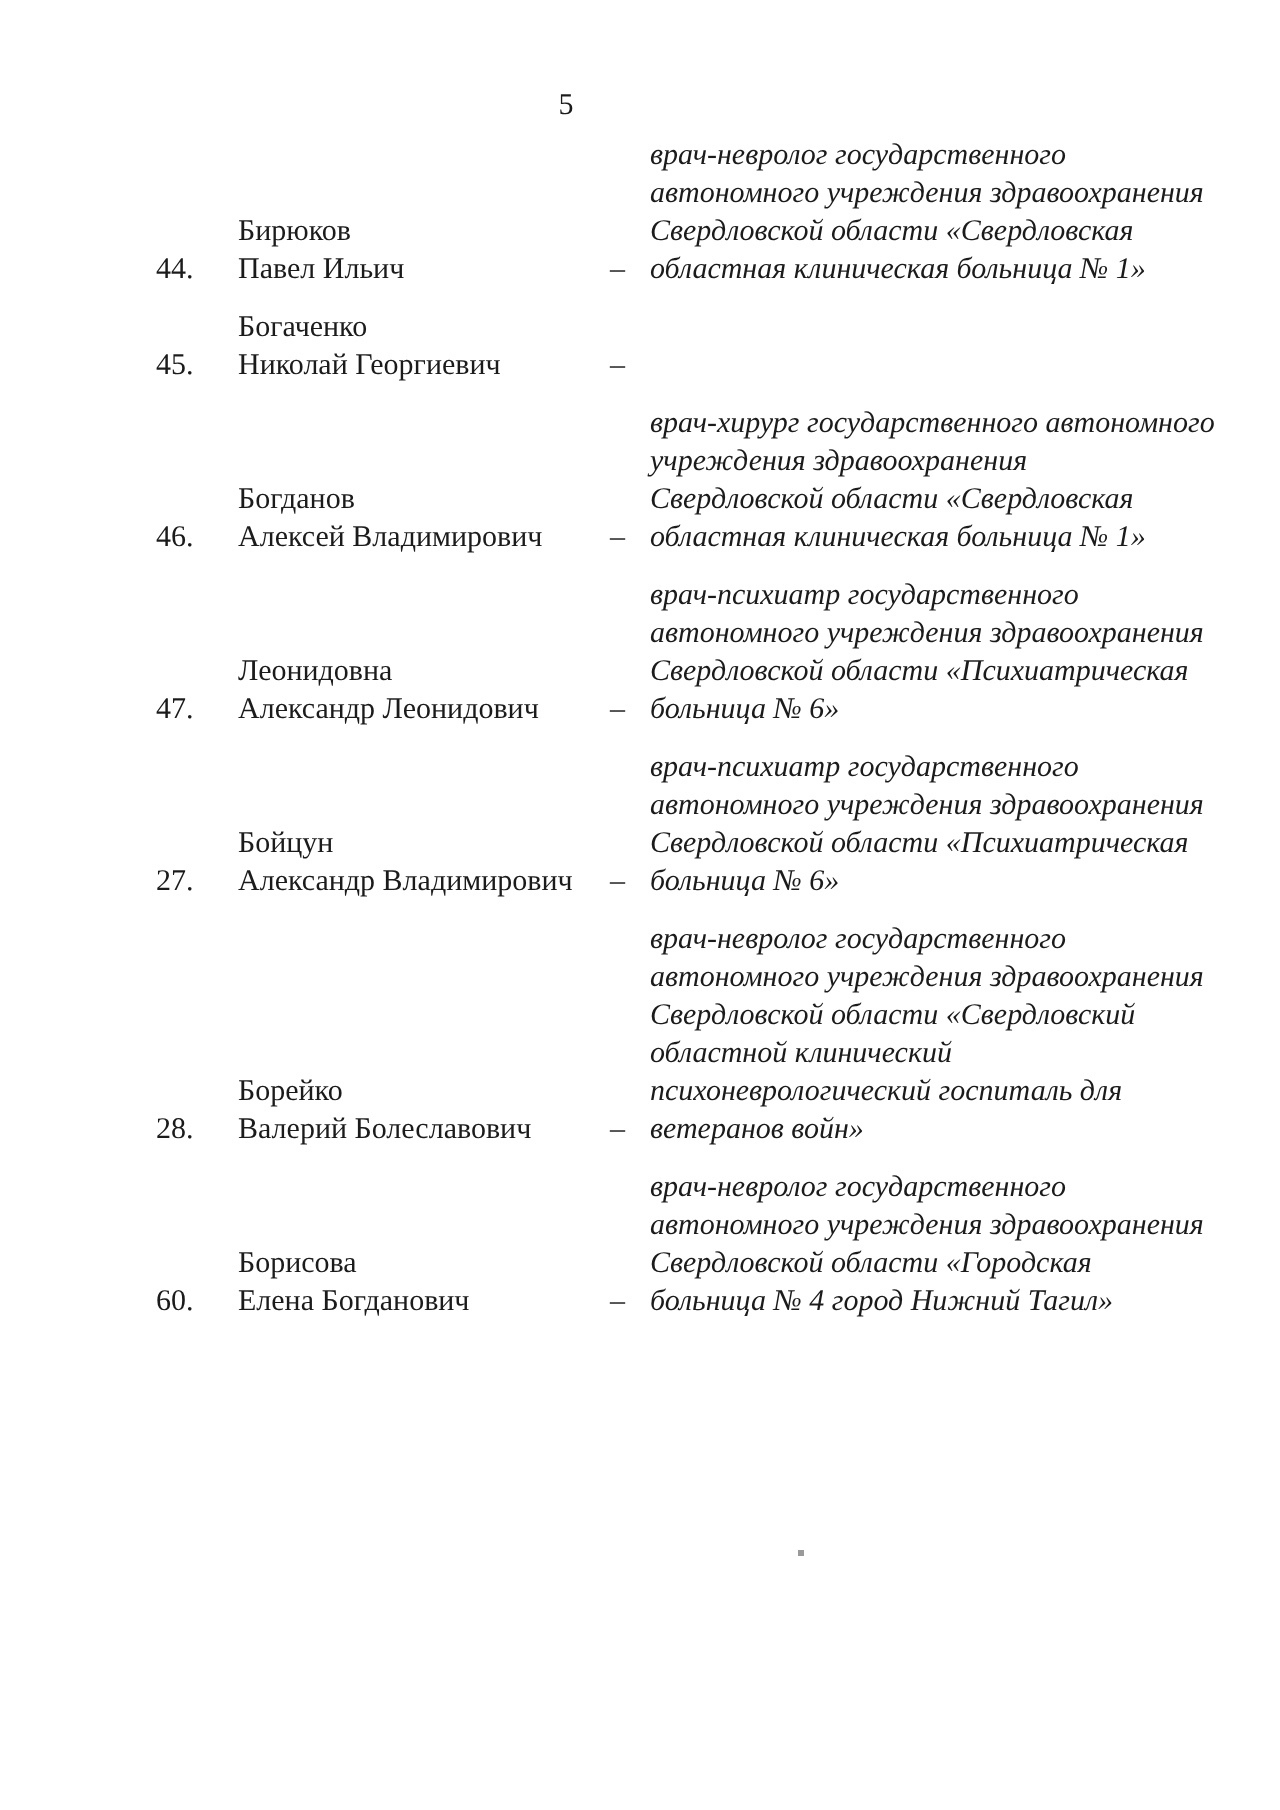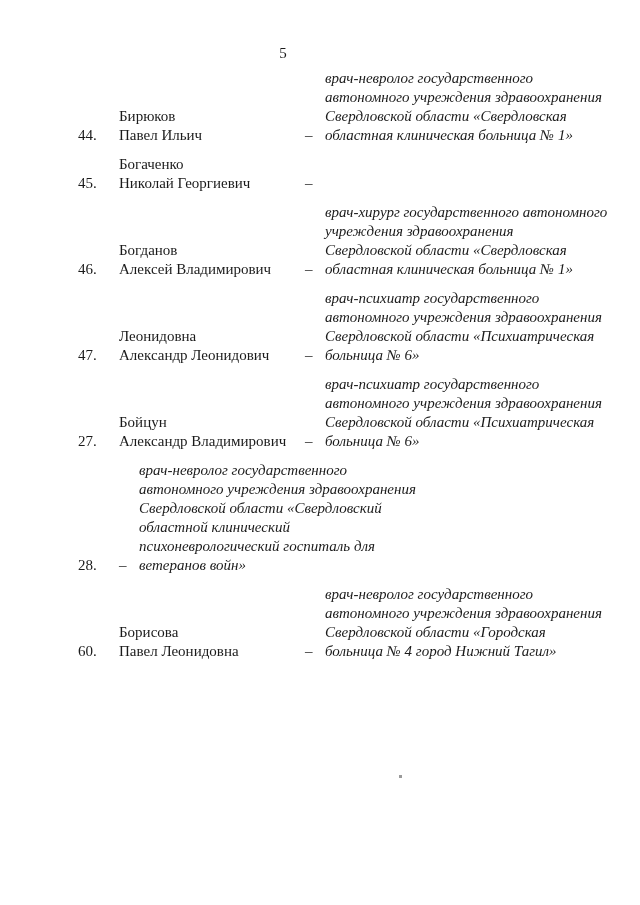--- a/index.html
+++ b/index.html
@@ -122,33 +122,35 @@
 Александр Владимирович</div>
       <div class="entry-dash">–</div>
       <div class="entry-desc">врач-психиатр государственного
 автономного учреждения здравоохранения
 Свердловской области «Психиатрическая
 больница № 6»</div>
     </div>
 
     <div class="entry">
       <div class="entry-num">28.</div>
+      <div class="entry-name">Борейко
+Валерий Болеславович</div>
       <div class="entry-dash">–</div>
       <div class="entry-desc">врач-невролог государственного
 автономного учреждения здравоохранения
 Свердловской области «Свердловский
 областной клинический
 психоневрологический госпиталь для
 ветеранов войн»</div>
     </div>
 
     <div class="entry">
       <div class="entry-num">60.</div>
       <div class="entry-name">Борисова
-Павел Леонидовна</div>
+Елена Богданович</div>
       <div class="entry-dash">–</div>
       <div class="entry-desc">врач-невролог государственного
 автономного учреждения здравоохранения
 Свердловской области «Городская
 больница № 4 город Нижний Тагил»</div>
     </div>
 
   </div>
 
   <div class="speck"></div>

